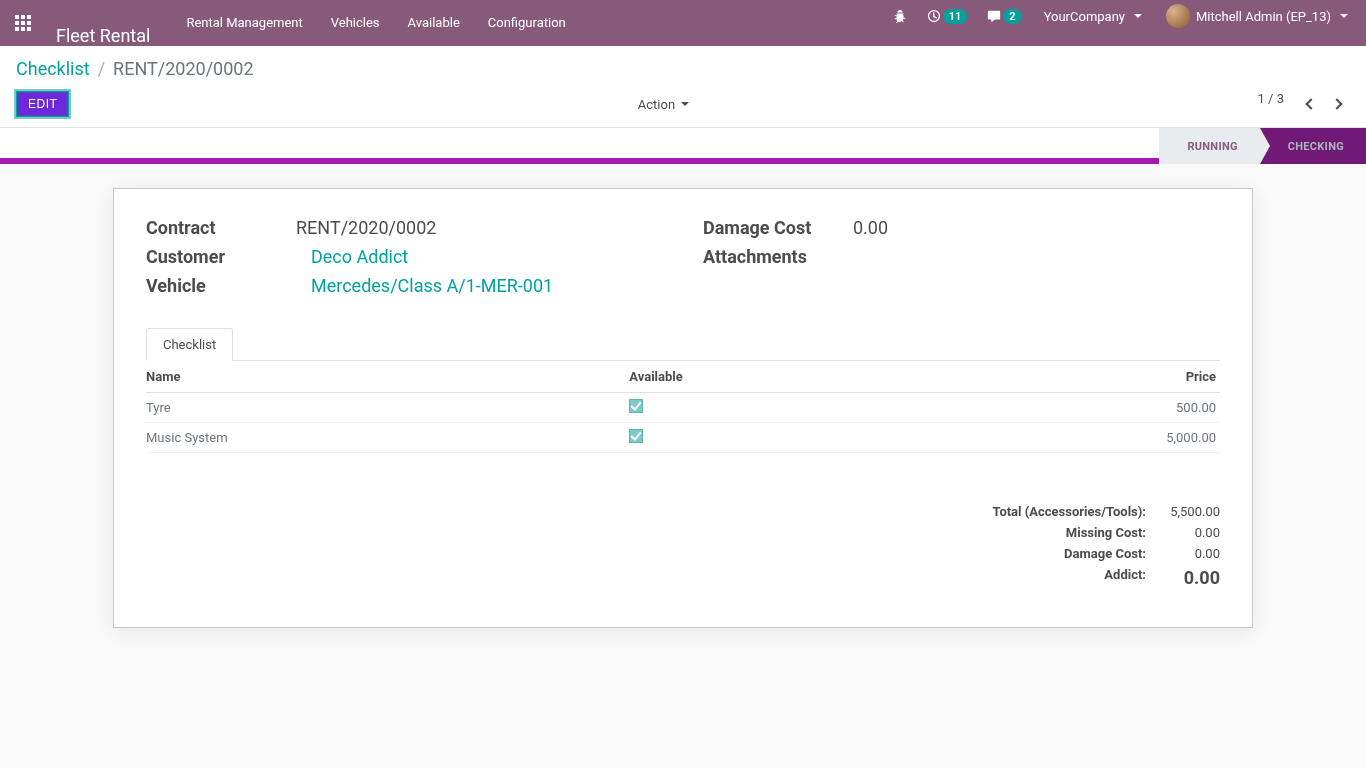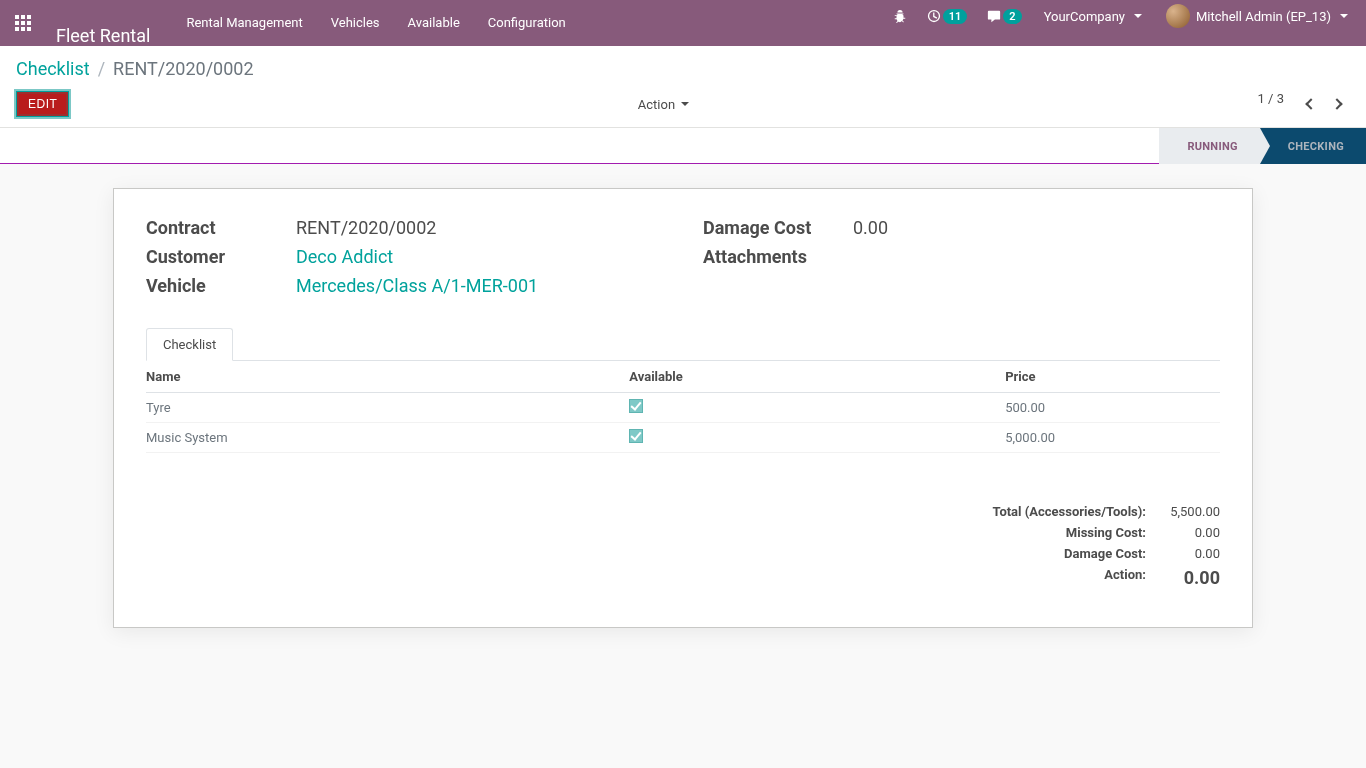--- a/index.html
+++ b/index.html
@@ -20,63 +20,63 @@
   .caret { width: 0; height: 0; border-left: 4px solid transparent; border-right: 4px solid transparent; border-top: 4px solid #fff; margin-left: 3px; }
   .avatar { width: 24px; height: 24px; border-radius: 50%; background: radial-gradient(circle at 30% 30%, #d9b38c, #8b5a2b); display: inline-block; }
 
   
   .control-panel { background: #fff; border-bottom: 1px solid #e2e2e0; }
   .breadcrumb-row { padding: 12px 16px 6px 16px; font-size: 18px; display: flex; align-items: center; gap: 8px; }
   .breadcrumb-link { color: #01a29c; cursor: pointer; }
   .breadcrumb-sep { color: #adb5bd; }
   .breadcrumb-current { color: #6c757d; }
   .cp-bottom { display: flex; align-items: center; padding: 6px 16px 10px 16px; }
-  .btn-edit { background: #b91c1c; color: #fff; border: 1px solid #00a09d; padding: 5px 11px; font-size: 12px; letter-spacing: .5px; cursor: pointer; text-transform: uppercase; box-shadow: 0 0 0 2px rgba(0,160,157,.15) inset, 0 0 0 1px #00a09d; outline: 2px solid #7cc8c6; outline-offset: 0; }
+  .btn-edit { background: #6d28d9; color: #fff; border: 1px solid #00a09d; padding: 5px 11px; font-size: 12px; letter-spacing: .5px; cursor: pointer; text-transform: uppercase; box-shadow: 0 0 0 2px rgba(0,160,157,.15) inset, 0 0 0 1px #00a09d; outline: 2px solid #7cc8c6; outline-offset: 0; }
   .cp-center { flex: 1; display: flex; justify-content: center; }
   .action-dd { display: flex; align-items: center; padding: 4px 8px; cursor: pointer; color: #4c4c4c; font-size: 13px; }
   .cp-right { display: flex; align-items: flex-start; gap: 14px; color: #4c4c4c; }
   .pager-text { font-size: 13px; color: #4c4c4c; }
   .pager-btns { display: flex; gap: 0; }
   .pager-btn { width: 26px; height: 26px; display: flex; align-items: center; justify-content: center; cursor: pointer; color: #4c4c4c; }
   .chev { width: 8px; height: 8px; border-style: solid; border-color: #4c4c4c; display: inline-block; }
   .chev-left { border-width: 0 0 2px 2px; transform: rotate(45deg); }
   .chev-right { border-width: 2px 2px 0 0; transform: rotate(45deg); }
 
   
-  .statusbar { background: #fff; border-bottom: 1px solid #a21caf; height: 36px; display: flex; justify-content: flex-end; align-items: stretch; padding-right: 0; }
+  .statusbar { background: #fff; border-bottom: 6px solid #a21caf; height: 36px; display: flex; justify-content: flex-end; align-items: stretch; padding-right: 0; }
   .status-step { position: relative; height: 36px; display: flex; align-items: center; padding: 0 22px 0 28px; font-size: 11px; font-weight: 700; letter-spacing: .3px; cursor: pointer; }
   .status-step.active { background: #e9ecef; color: #875a7b; }
-  .status-step.inactive { background: #0c4a6e; color: #adb5bd; }
+  .status-step.inactive { background: #701a75; color: #adb5bd; }
   .status-step.active::after {
     content: ""; position: absolute; right: -10px; top: 0; width: 0; height: 0;
     border-top: 18px solid transparent; border-bottom: 18px solid transparent; border-left: 10px solid #e9ecef; z-index: 1;
   }
   .status-step.active::before {
     content: ""; position: absolute; right: -11px; top: 0; width: 0; height: 0;
     border-top: 18px solid transparent; border-bottom: 18px solid transparent; border-left: 10px solid #ced4da; z-index: 0;
   }
 
   
   .form-wrap { padding: 24px 0; display: flex; justify-content: center; }
   .sheet { width: 1140px; background: #fff; border: 1px solid #c8c8c6; box-shadow: 0 4px 20px rgba(0,0,0,.07); padding: 24px 32px 36px 32px; }
   .field-group { display: flex; gap: 40px; margin-bottom: 28px; }
   .col { flex: 1; }
   .field-row { display: flex; padding: 4px 0; font-size: 18px; }
   .field-label { width: 150px; font-weight: 700; color: #4c4c4c; }
   .field-value { color: #4c4c4c; }
-  .field-value.link { color: #01a29c; cursor: pointer; }
+  .field-value.link { color: #01a29c; cursor: pointer; margin-left: 15px; }
 
   
   .tabs { display: flex; border-bottom: 1px solid #dee2e6; }
   .tab { padding: 8px 16px; border: 1px solid #dee2e6; border-bottom: 1px solid #fff; margin-bottom: -1px; background: #fff; cursor: pointer; color: #4c4c4c; border-radius: 3px 3px 0 0; font-size: 13px; }
 
   
   table.checklist { width: 100%; border-collapse: collapse; margin-top: 0; }
   table.checklist th { text-align: left; font-weight: 700; font-size: 13px; color: #4c4c4c; padding: 8px 0; border-bottom: 1px solid #dee2e6; }
-  table.checklist th.price, table.checklist td.price { text-align: left; padding-right: 4px; }
+  table.checklist th.price, table.checklist td.price { text-align: right; padding-right: 4px; }
   table.checklist td { padding: 6px 0; border-bottom: 1px solid #f2f2f2; font-size: 13px; color: #6c757d; }
   .checkbox-ro { width: 14px; height: 14px; background: #7fc9c7; border: 1px solid #5fb5b2; display: inline-block; position: relative; }
   .checkbox-ro::after { content: ""; position: absolute; left: 3px; top: 0px; width: 4px; height: 8px; border: solid #fff; border-width: 0 2px 2px 0; transform: rotate(40deg); }
 
   
   .totals { margin-top: 48px; display: flex; justify-content: flex-end; }
   .totals-inner { width: 260px; }
   .total-row { display: flex; justify-content: space-between; padding: 3px 0; font-size: 13px; }
   .total-row .lbl { font-weight: 700; text-align: right; flex: 1; padding-right: 14px; color: #4c4c4c; }
   .total-row .val { min-width: 60px; text-align: right; color: #4c4c4c; }
@@ -235,19 +235,19 @@
         </div>
         <div class="total-row">
           <div class="lbl">Missing Cost:</div>
           <div class="val">0.00</div>
         </div>
         <div class="total-row">
           <div class="lbl">Damage Cost:</div>
           <div class="val">0.00</div>
         </div>
         <div class="total-row grand">
-          <div class="lbl">Action:</div>
+          <div class="lbl">Addict:</div>
           <div class="val">0.00</div>
         </div>
       </div>
     </div>
   </div>
 </div>
 
 </body></html>

